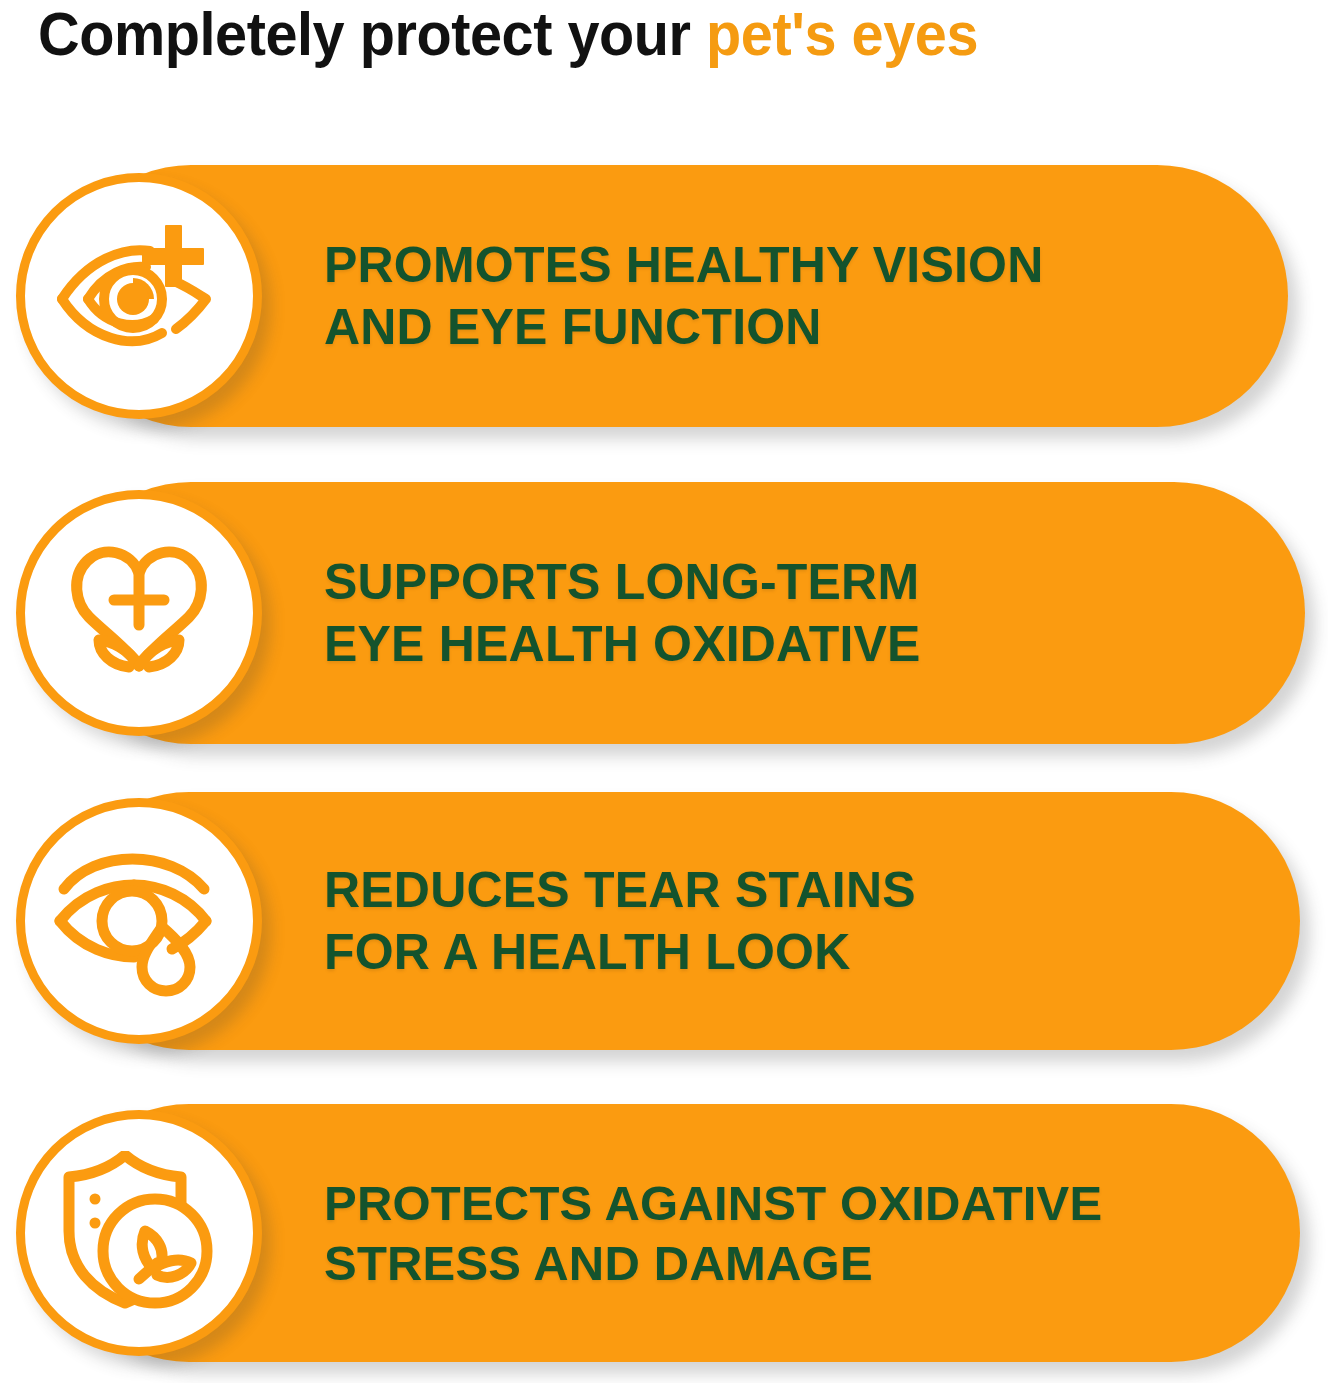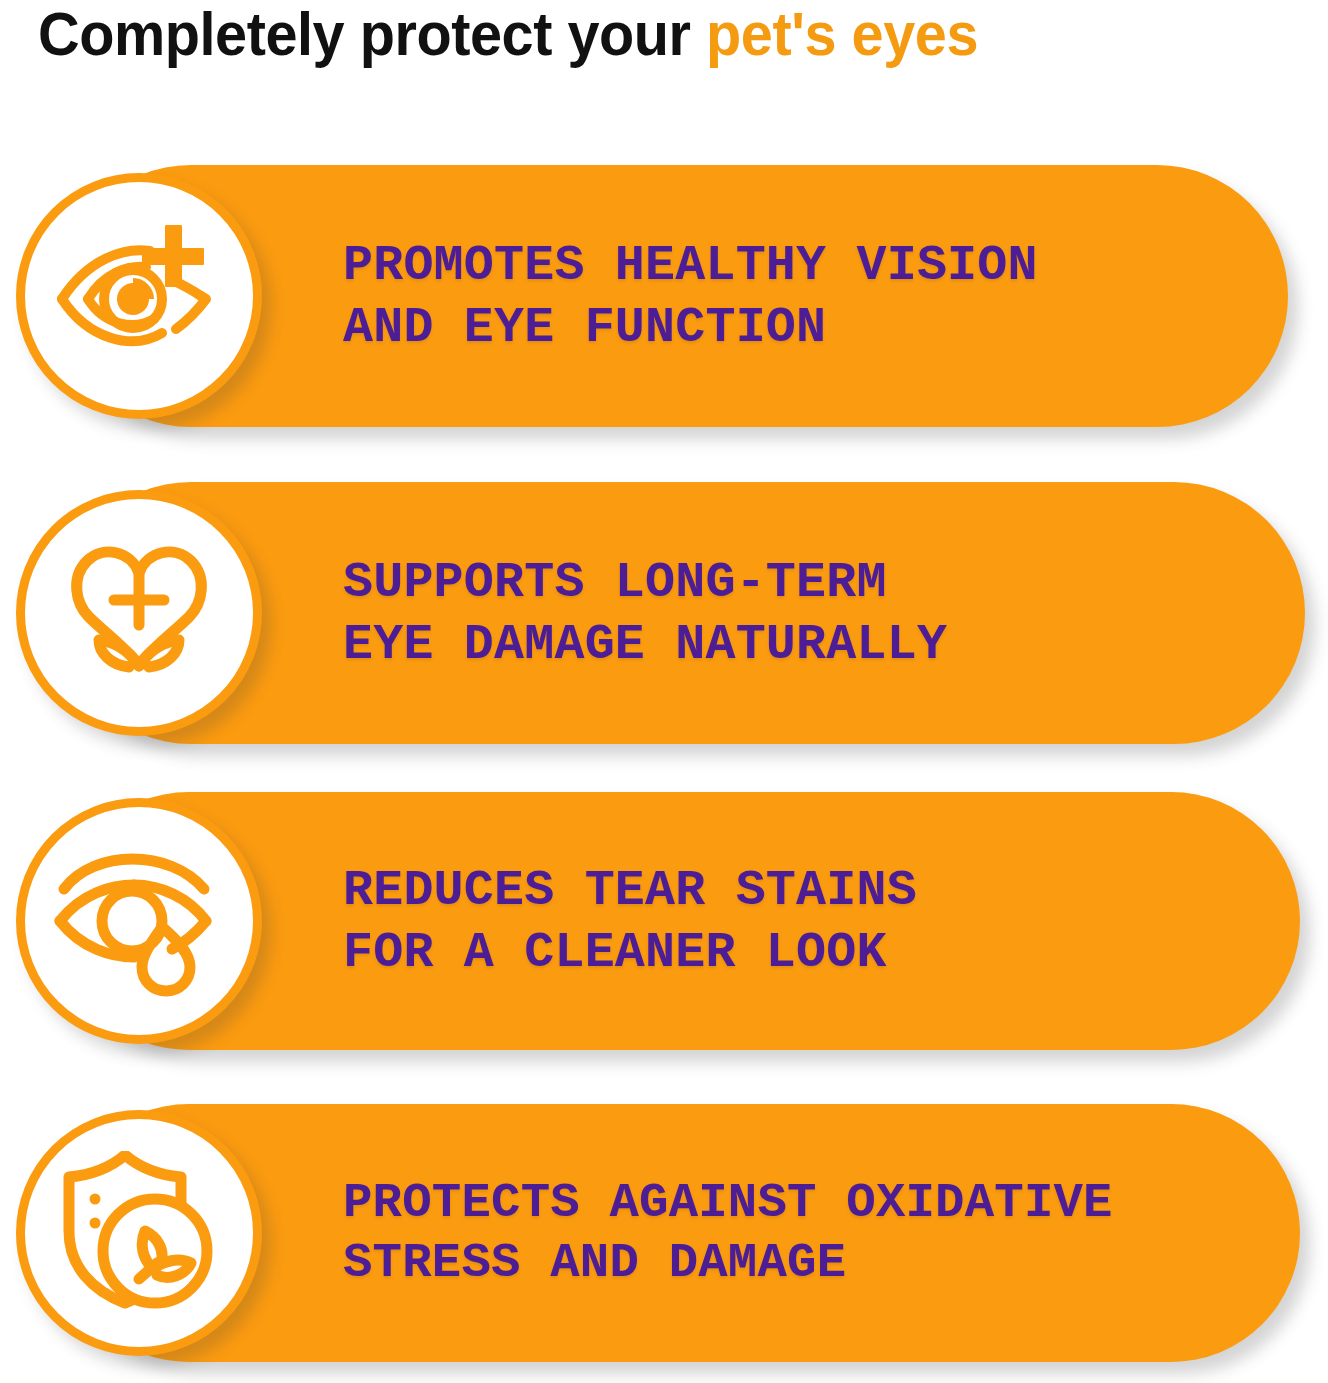--- a/index.html
+++ b/index.html
@@ -54,25 +54,25 @@
     left: 60px;
     top: 0;
     height: 100%;
     border-radius: 999px;
     background: #fb9b10;
     box-shadow: 10px 12px 16px rgba(60,60,60,0.22);
   }
 
   .bar-label {
     position: absolute;
-    left: 343px;
+    left: 324px;
     top: 50%;
     transform: translateY(-50%);
-    color: #4c1d95;
-    font-family: Liberation Mono, monospace;
+    color: #14532d;
+    font-family: Liberation Sans, sans-serif;
     font-weight: bold;
     font-size: 50px;
     line-height: 1.23;
     letter-spacing: 0.2px;
     white-space: pre-line;
     text-shadow: 0 2px 3px rgba(120,80,10,0.18);
   }
 
   .badge {
     position: absolute;
@@ -139,21 +139,21 @@
           <rect x="111" y="4" width="17" height="62" rx="1"></rect>
           <rect x="88" y="27" width="62" height="17" rx="1"></rect>
         </g>
       </svg>
     </div>
   </div>
 
   <div class="row" id="row-2">
     <div class="bar"></div>
     <div class="bar-label">SUPPORTS LONG-TERM
-EYE DAMAGE NATURALLY</div>
+EYE HEALTH OXIDATIVE</div>
     <div class="badge">
       <svg width="160" height="160" viewBox="0 0 160 160">
         <g fill="none" stroke="#fb9b10" stroke-width="11" stroke-linecap="round" stroke-linejoin="round">
 
           <path d="M80 40
                    C 72 18, 44 12, 28 28
                    C 12 44, 16 70, 30 84
                    C 44 98, 66 114, 80 132
                    C 94 114, 116 98, 130 84
                    C 144 70, 148 44, 132 28
@@ -165,21 +165,21 @@
           <path d="M80 133 C 70 116, 52 108, 40 107 C 40 120, 52 132, 70 134"></path>
           <path d="M80 133 C 90 116, 108 108, 120 107 C 120 120, 108 132, 90 134"></path>
         </g>
       </svg>
     </div>
   </div>
 
   <div class="row" id="row-3">
     <div class="bar"></div>
     <div class="bar-label">REDUCES TEAR STAINS
-FOR A CLEANER LOOK</div>
+FOR A HEALTH LOOK</div>
     <div class="badge">
       <svg width="170" height="160" viewBox="0 0 170 160">
         <g fill="none" stroke="#fb9b10" stroke-width="11" stroke-linecap="round" stroke-linejoin="round">
 
           <path d="M10 48 C 40 8, 116 8, 150 48"></path>
 
           <path d="M6 80 C 28 52, 58 44, 80 44"></path>
           <path d="M6 80 C 28 108, 58 116, 80 116"></path>
 
           <path d="M80 44 C 106 44, 134 56, 152 80"></path>

